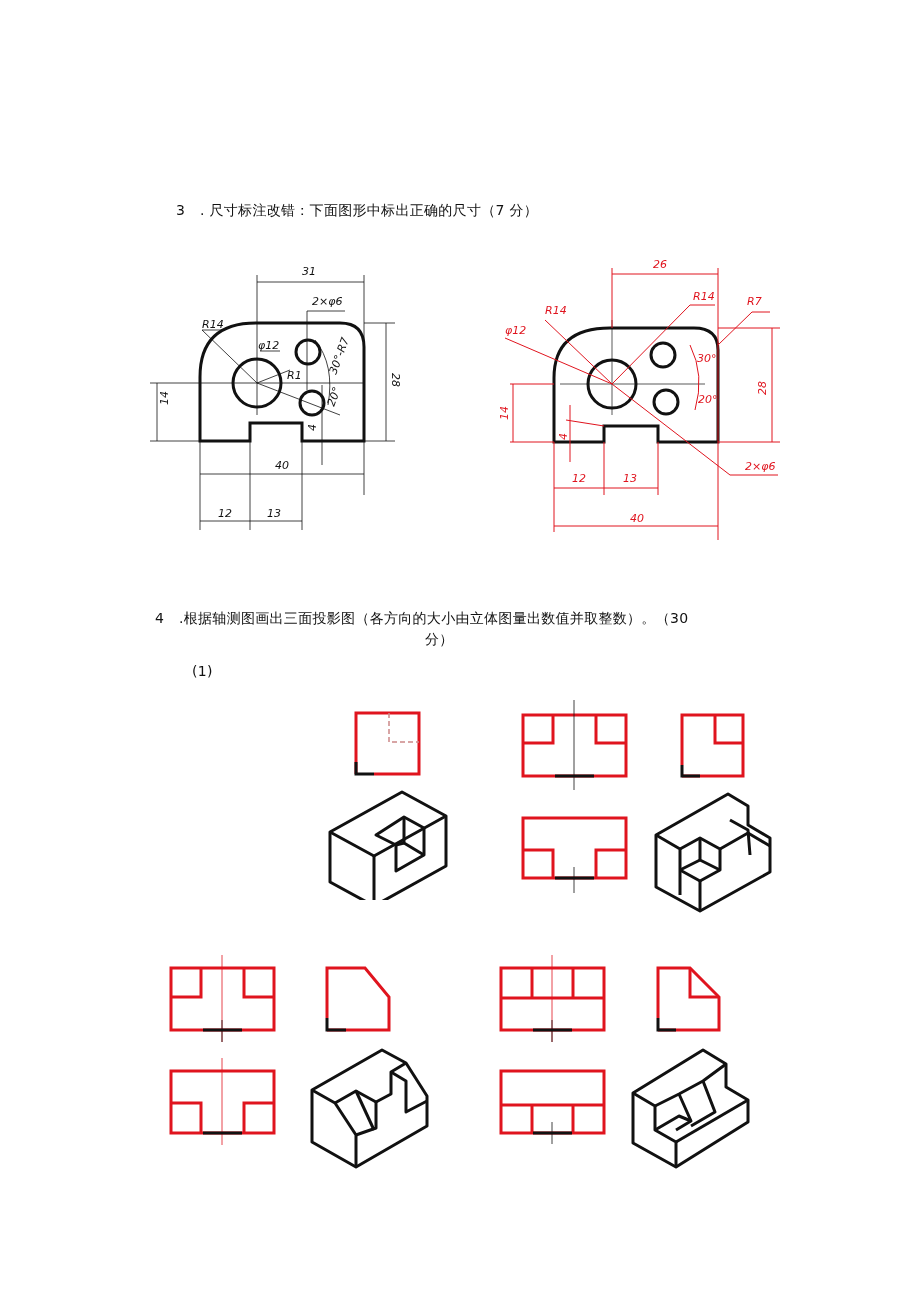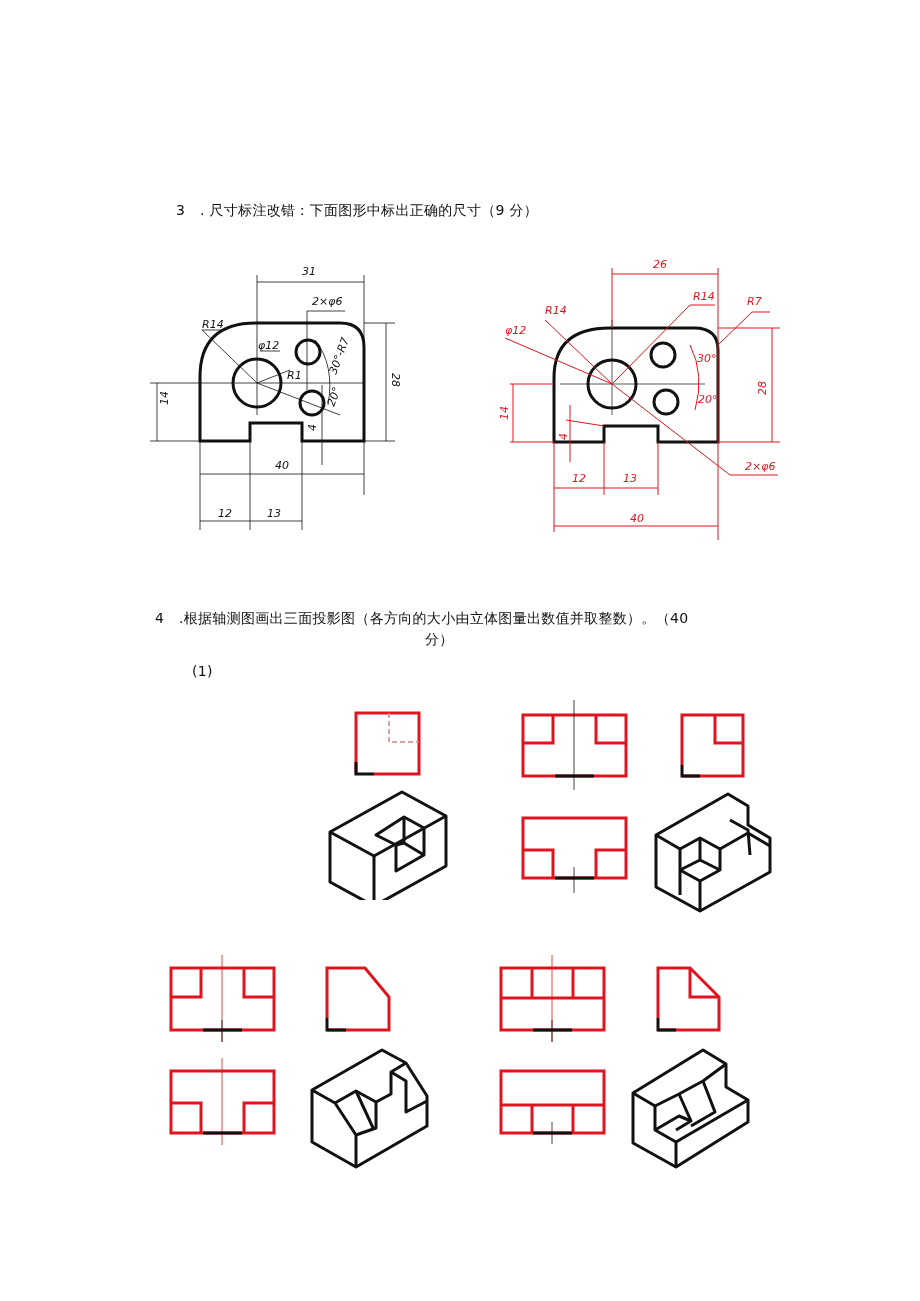--- a/index.html
+++ b/index.html
@@ -7,21 +7,21 @@
            font-family: "DejaVu Sans", "Liberation Sans", sans-serif; color: #111; }
     .q { position: absolute; font-size: 14px; letter-spacing: 0.3px; }
     .fig { position: absolute; }
     svg text { font-family: "DejaVu Sans", "Liberation Sans", sans-serif; font-style: italic; }
   </style>
 </head>
 <body>
 
 <div class="q" style="left:176px; top:202px;">
   <span>3</span>
-  <span style="margin-left:10px;">. 尺寸标注改错：下面图形中标出正确的尺寸（9 分）</span>
+  <span style="margin-left:10px;">. 尺寸标注改错：下面图形中标出正确的尺寸（7 分）</span>
 </div>
 
 <svg class="fig" style="left:150px; top:255px;" width="250" height="280" viewBox="0 0 250 280">
   <g stroke="#111" fill="none">
 
     <path d="M50,186 L50,122 Q50,68 106,68 L190,68 Q214,68 214,92 L214,186 L152,186 L152,168 L100,168 L100,186 Z" stroke-width="3"></path>
 
     <circle cx="107" cy="128" r="24" stroke-width="3"></circle>
     <circle cx="158" cy="97" r="12" stroke-width="3"></circle>
     <circle cx="162" cy="148" r="12" stroke-width="3"></circle>
@@ -123,21 +123,21 @@
     <text x="0" y="0" transform="translate(77,190) rotate(-90)">4</text>
     <text x="82" y="232">12</text>
     <text x="133" y="232">13</text>
     <text x="140" y="272">40</text>
     <text x="255" y="220">2×φ6</text>
   </g>
 </svg>
 
 <div class="q" style="left:155px; top:610px;">
   <span>4</span>
-  <span style="margin-left:10px;">.根据轴测图画出三面投影图（各方向的大小由立体图量出数值并取整数）。（40</span>
+  <span style="margin-left:10px;">.根据轴测图画出三面投影图（各方向的大小由立体图量出数值并取整数）。（30</span>
 </div>
 <div class="q" style="left:425px; top:631px;">分）</div>
 <div class="q" style="left:192px; top:663px;">(1)</div>
 
 <svg class="fig" style="left:320px; top:700px;" width="140" height="200" viewBox="0 0 140 200">
   <g fill="none" stroke-width="3">
     <path d="M36,74 L36,13 L99,13 L99,74 L54,74" stroke="#e0141e"></path>
     <path d="M36,62 L36,74 L54,74" stroke="#111"></path>
     <path d="M69,13 L69,42 L99,42" stroke="#c88" stroke-width="1.5" stroke-dasharray="5,3"></path>
   </g>

